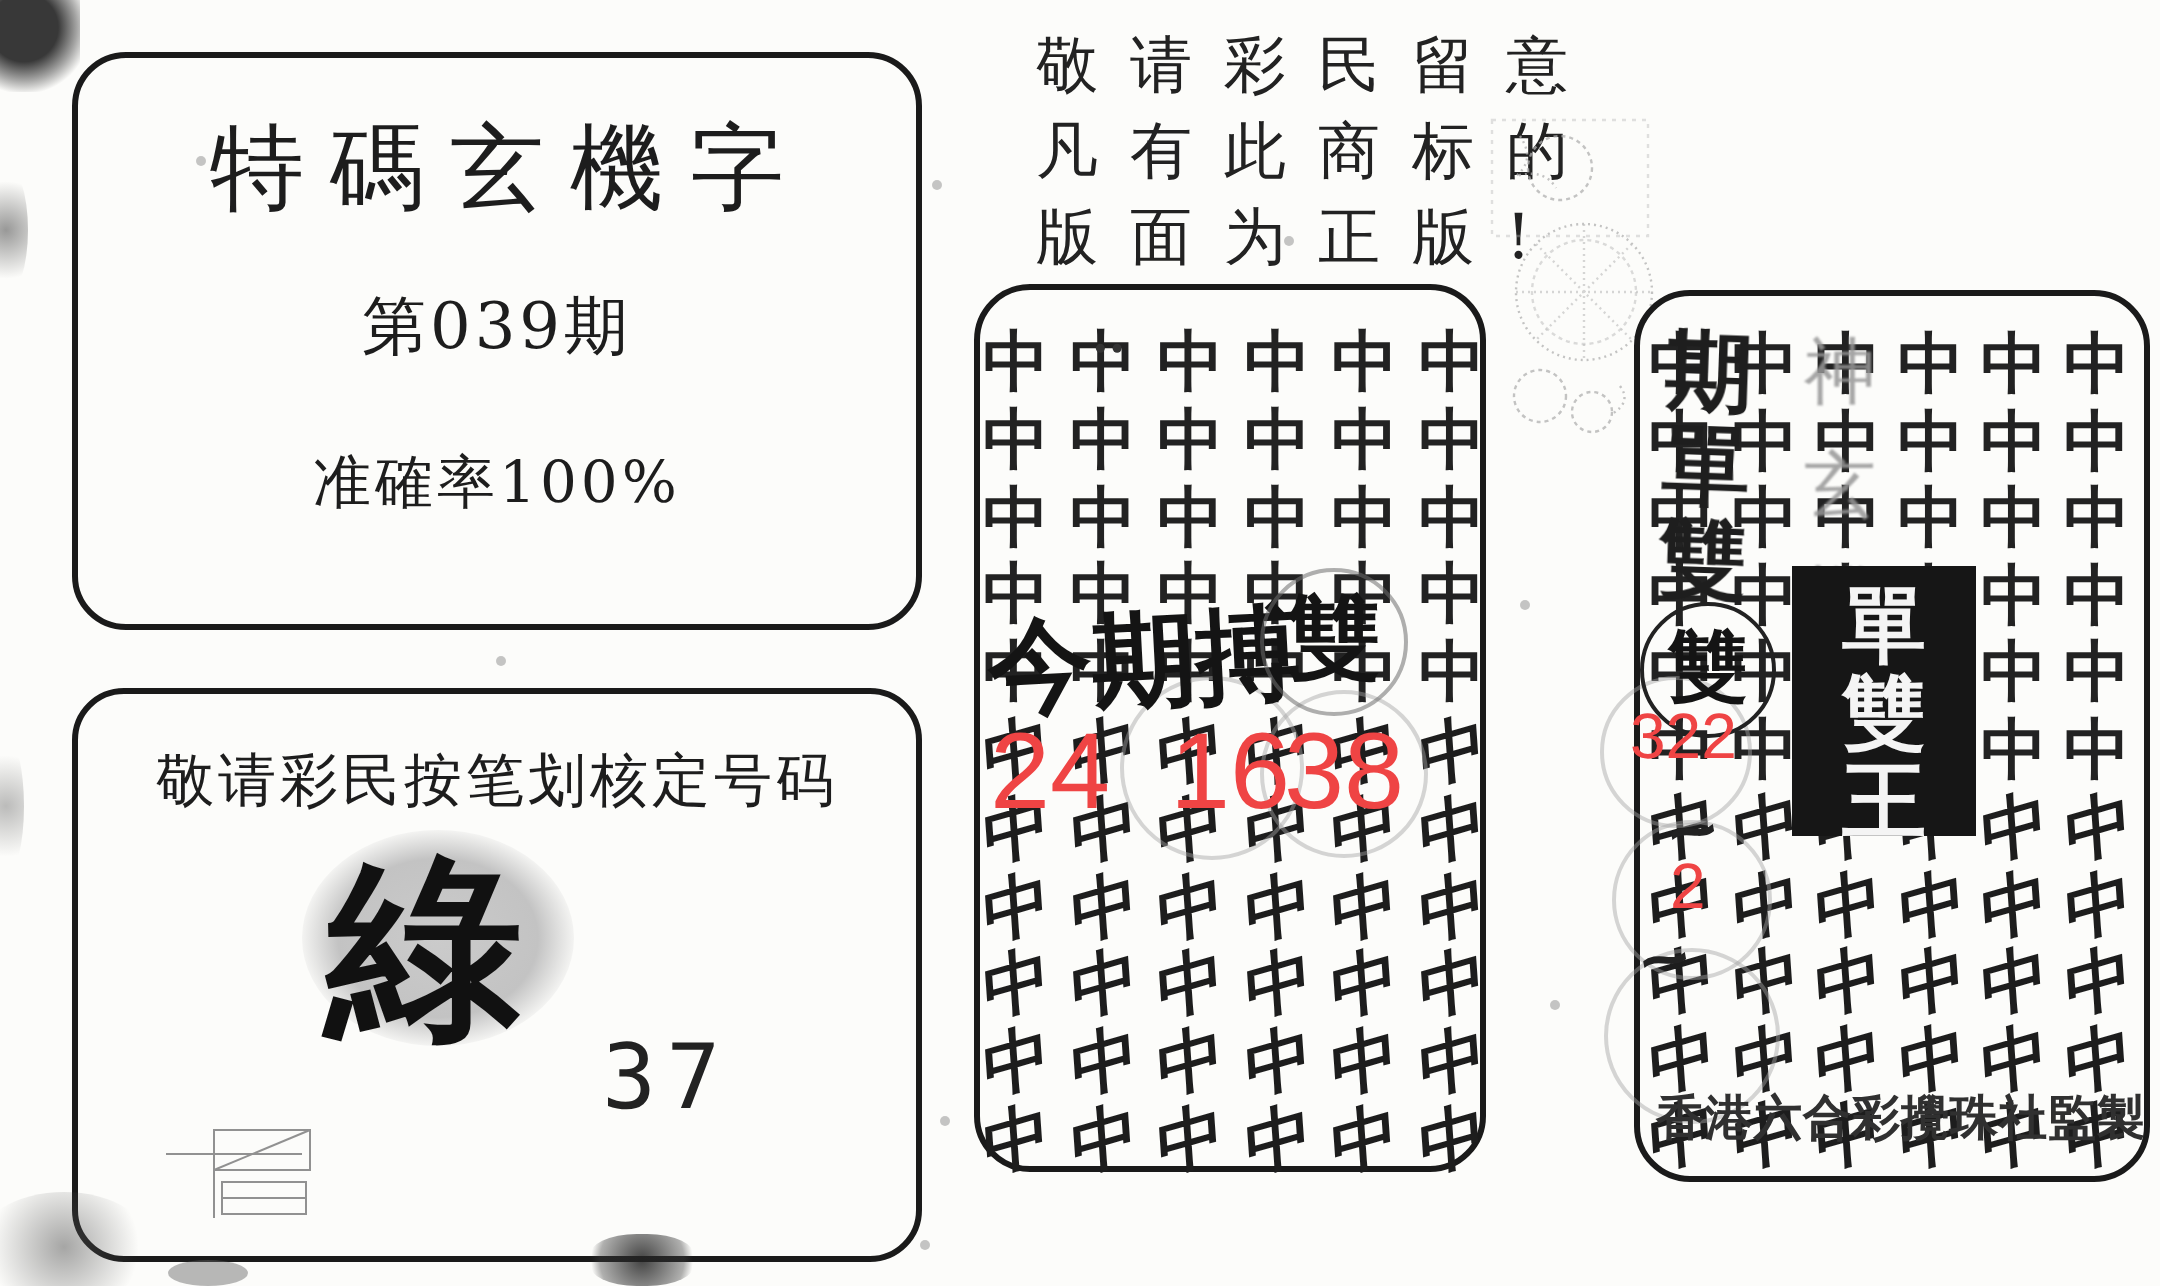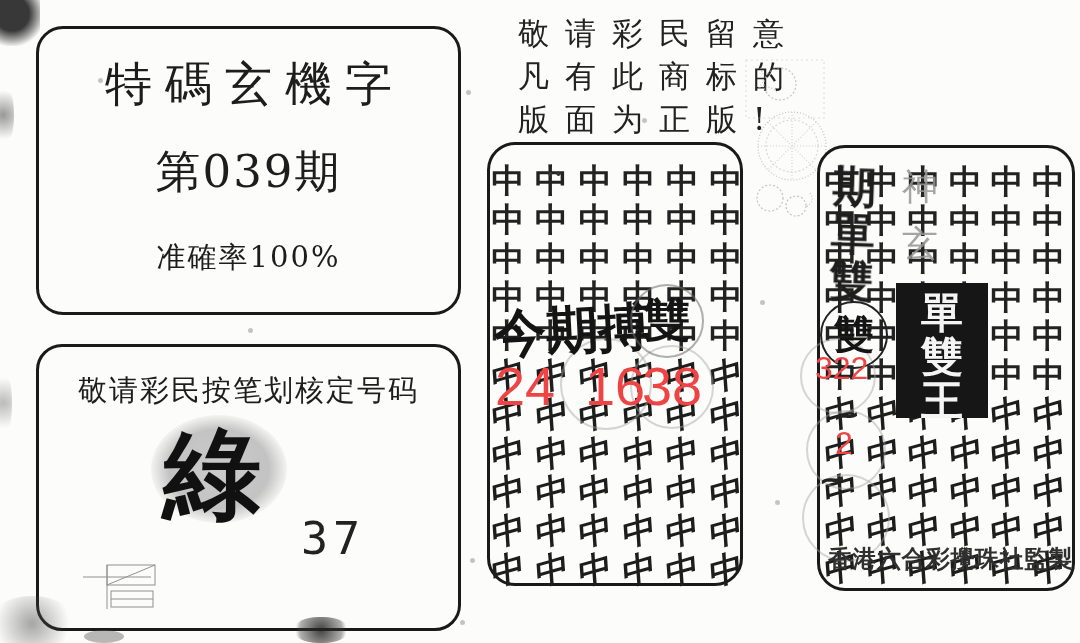--- a/index.html
+++ b/index.html
@@ -7,21 +7,21 @@
         font-family:"DejaVu Serif","Liberation Serif",serif;color:#1d1d1d;}
   .abs{position:absolute;}
   
   .panel{position:absolute;border:3px solid #1a1a1a;background:transparent;}
   .box1{left:36px;top:26px;width:419px;height:283px;border-radius:27px;text-align:center;}
   .box2{left:36px;top:344px;width:419px;height:281px;border-radius:26px;}
   .midp{left:487px;top:142px;width:250px;height:438px;border-radius:28px;}
   .rgtp{left:817px;top:145px;width:252px;height:440px;border-radius:28px;}
   
   .t-title{margin-top:24px;font-size:47px;letter-spacing:13px;text-indent:13px;font-weight:500;}
-  .t-issue{margin-top:26px;font-size:45px;letter-spacing:2px;}
+  .t-issue{margin-top:26px;font-size:32px;letter-spacing:2px;}
   .t-acc{margin-top:36px;font-size:29px;letter-spacing:2px;}
   .t-src{margin-top:13px;font-size:30px;letter-spacing:2px;}
   
   .b2-line{margin-top:24px;text-align:center;font-size:29px;letter-spacing:2px;}
   .oval{position:absolute;left:112px;top:68px;width:136px;height:108px;border-radius:50%;
         background:radial-gradient(ellipse at 50% 50%,#cbcbcb 0%,#c3c3c3 52%,rgba(255,255,255,0) 74%);}
   .green-char{position:absolute;left:124px;top:64px;font-size:98px;font-weight:bold;color:#111;}
   .b2-num{position:absolute;top:165px;font-size:45px;letter-spacing:5px;
           font-family:"DejaVu Sans Mono","Liberation Mono",monospace;color:#222;}
   .n-left{left:82px;}  .n-right{left:262px;}

